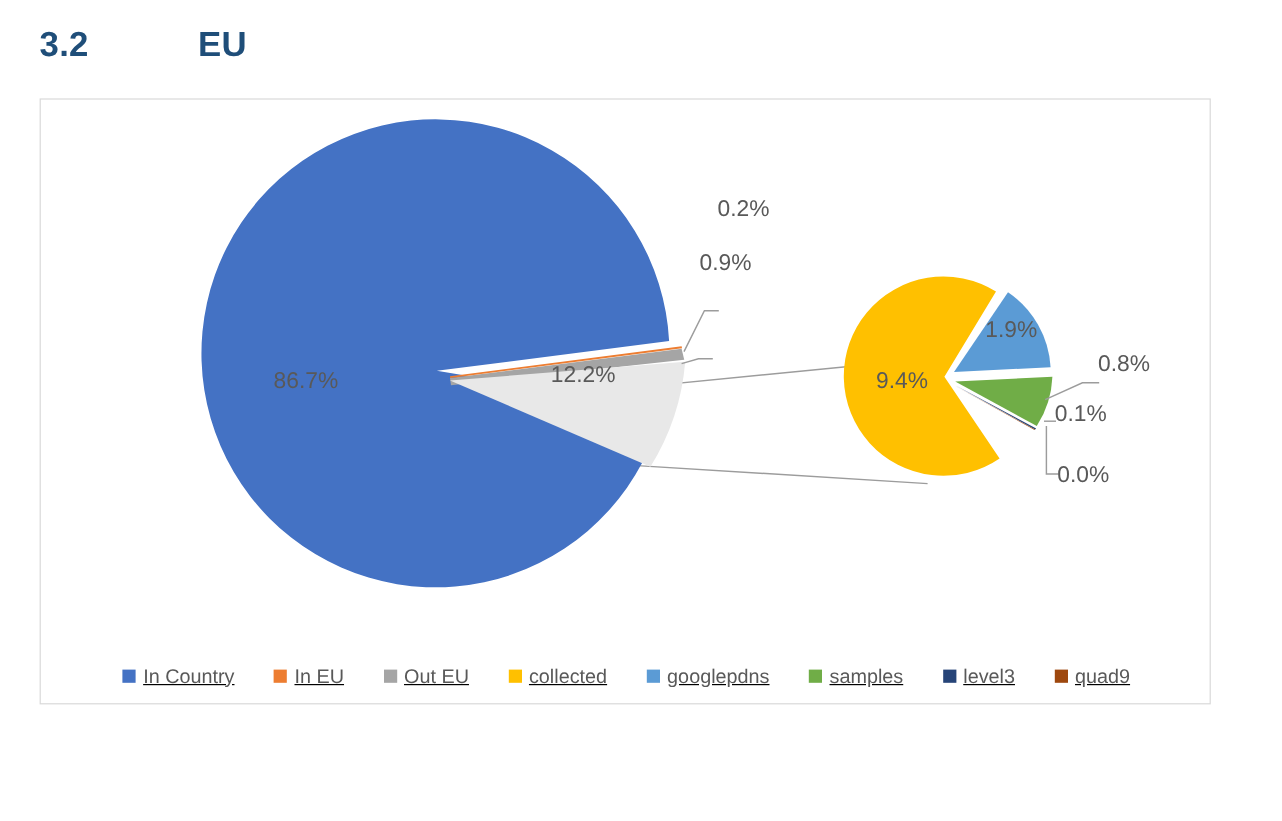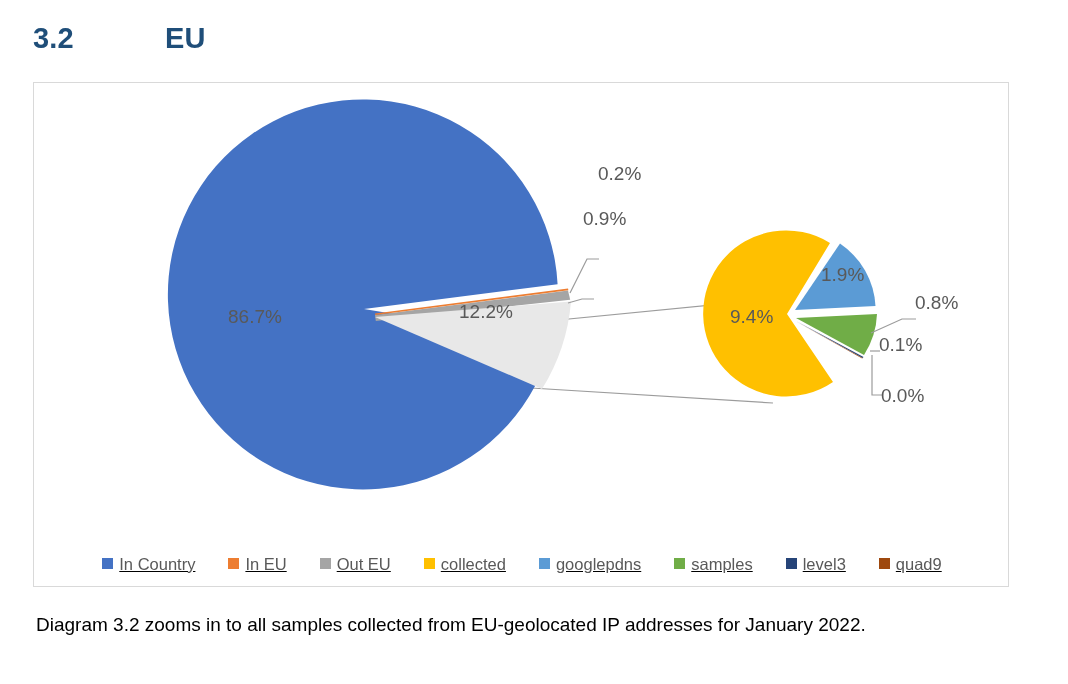--- a/index.html
+++ b/index.html
@@ -239,15 +239,14 @@
         <span class="legend-label">level3</span>
       </div>
       <div class="legend-item">
         <span class="legend-swatch" style="background:#9E480E"></span>
         <span class="legend-label">quad9</span>
       </div>
     </div>
 
   </div>
 
-  <div class="caption">Diagram 3.2 zooms in to all samples collected from EU-geolocated IP addresses for January 2022.</div>
 
 </div>
 
 </body></html>

